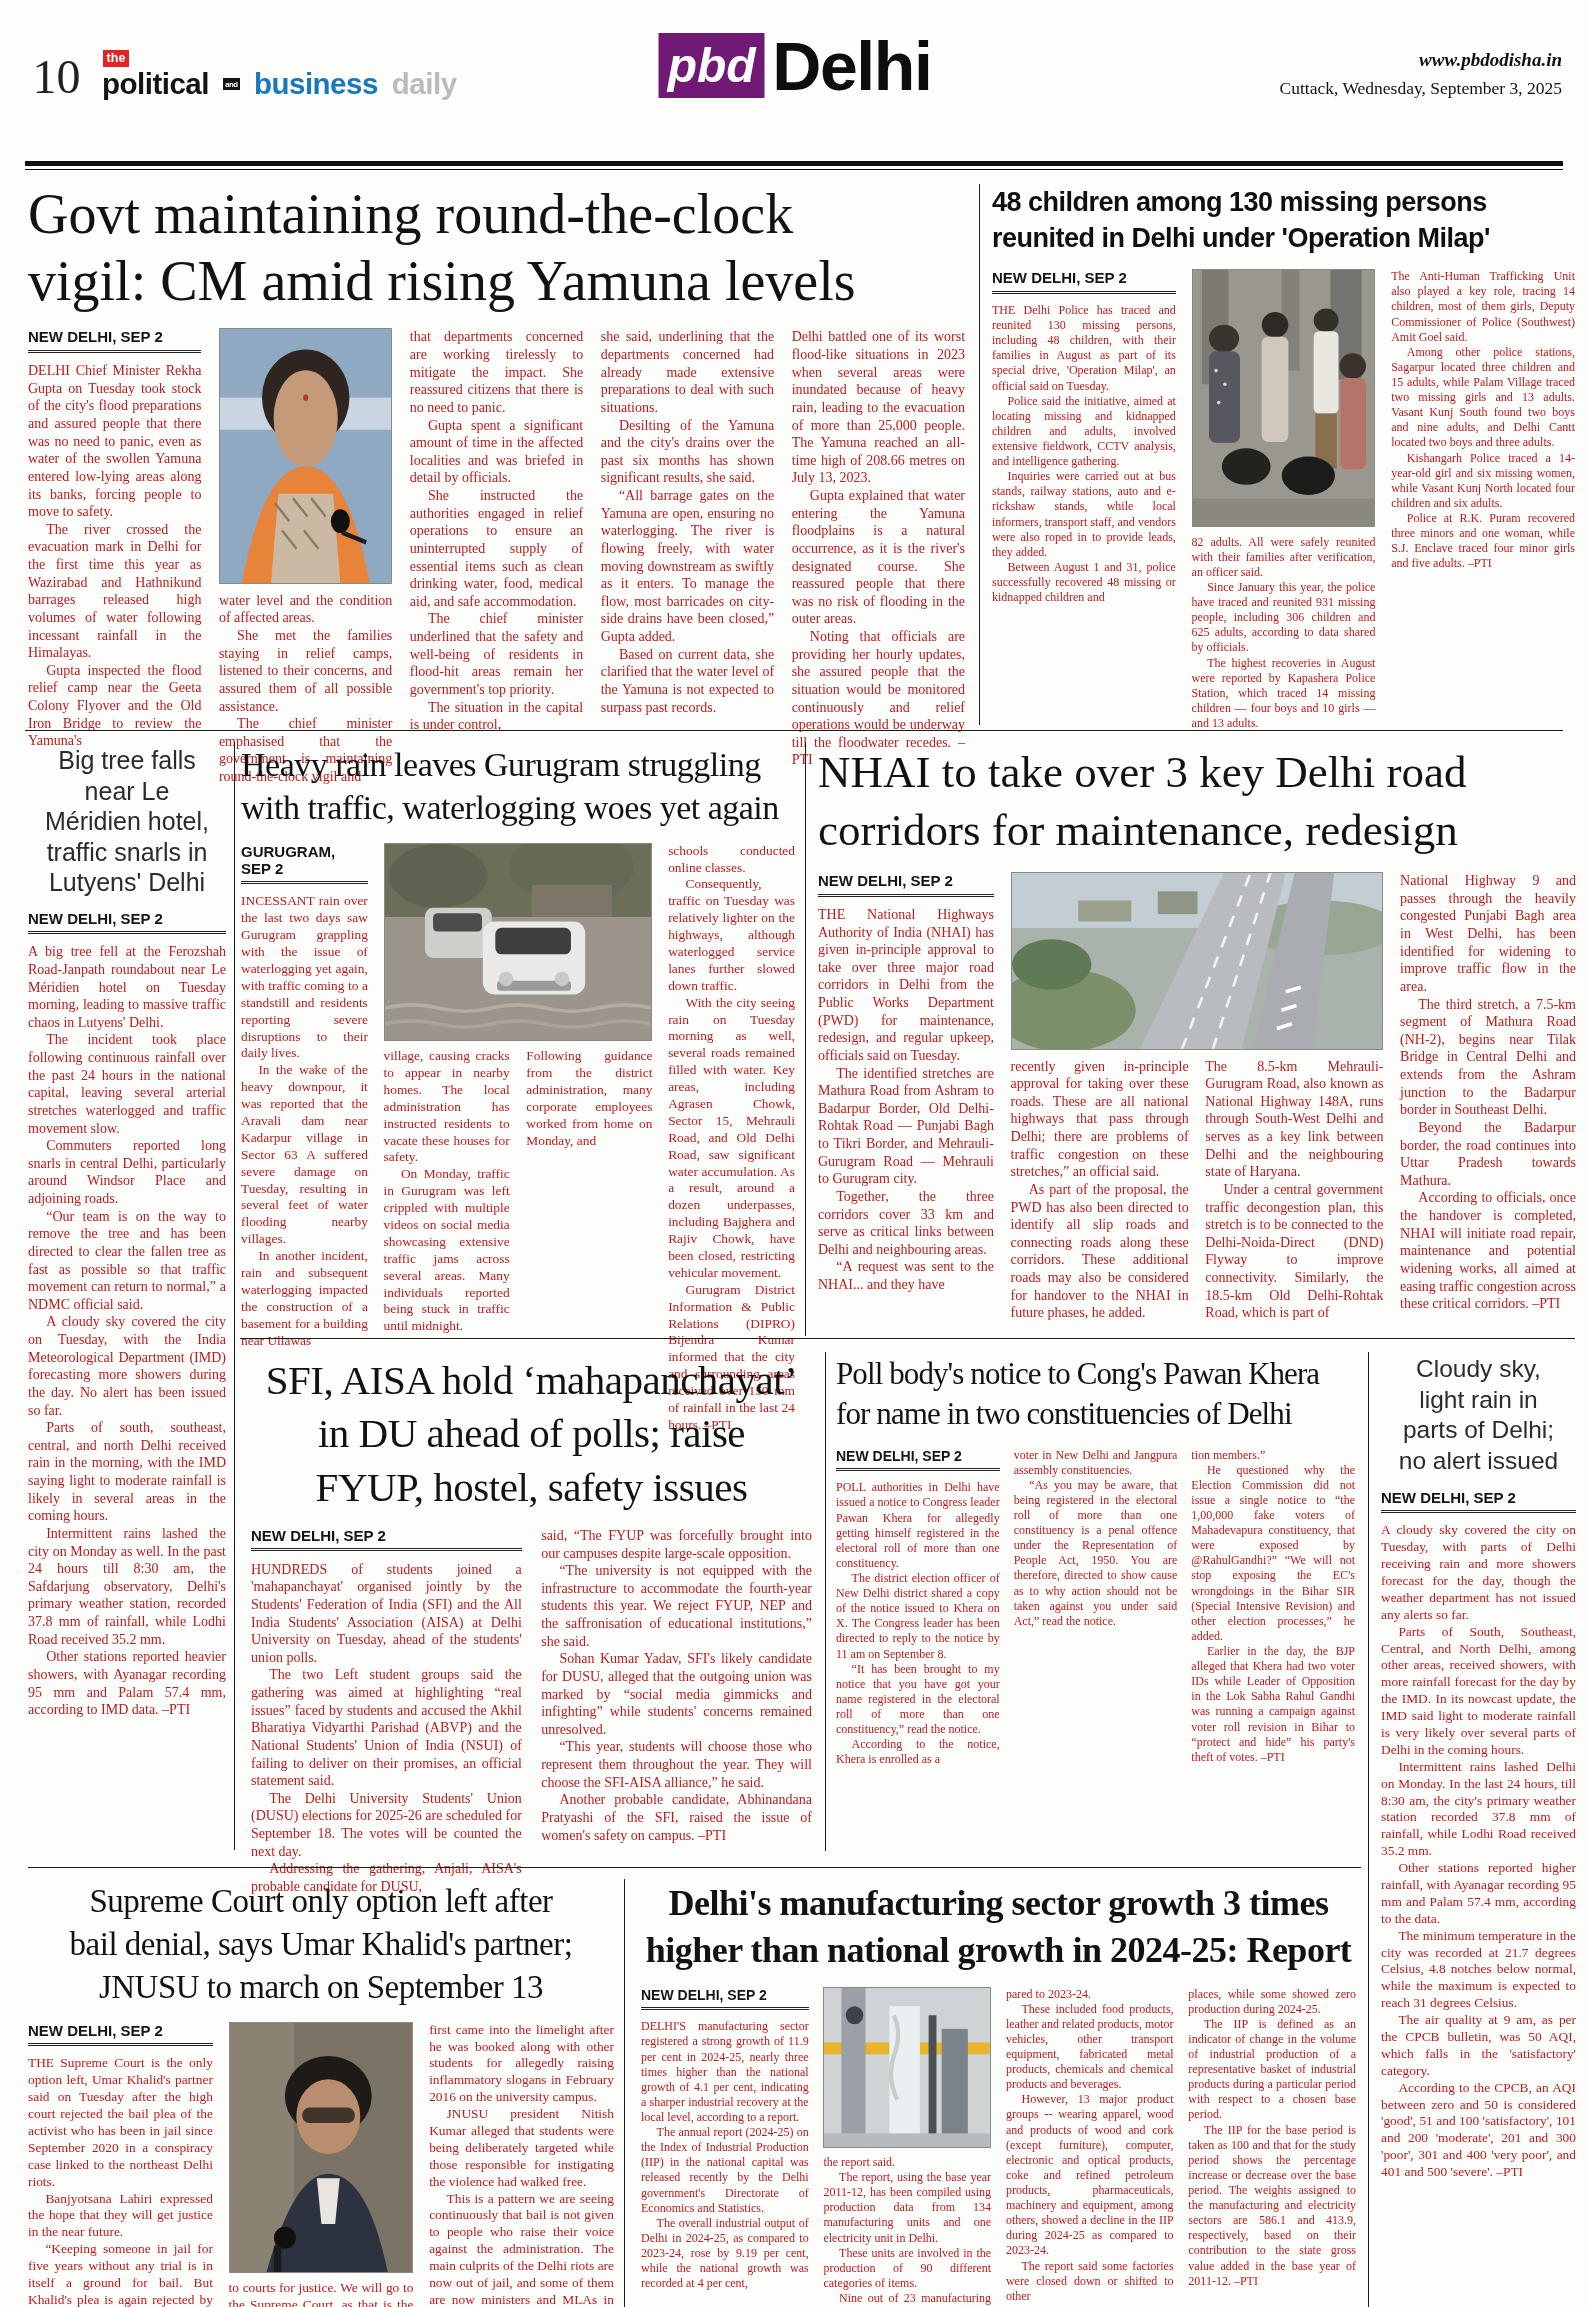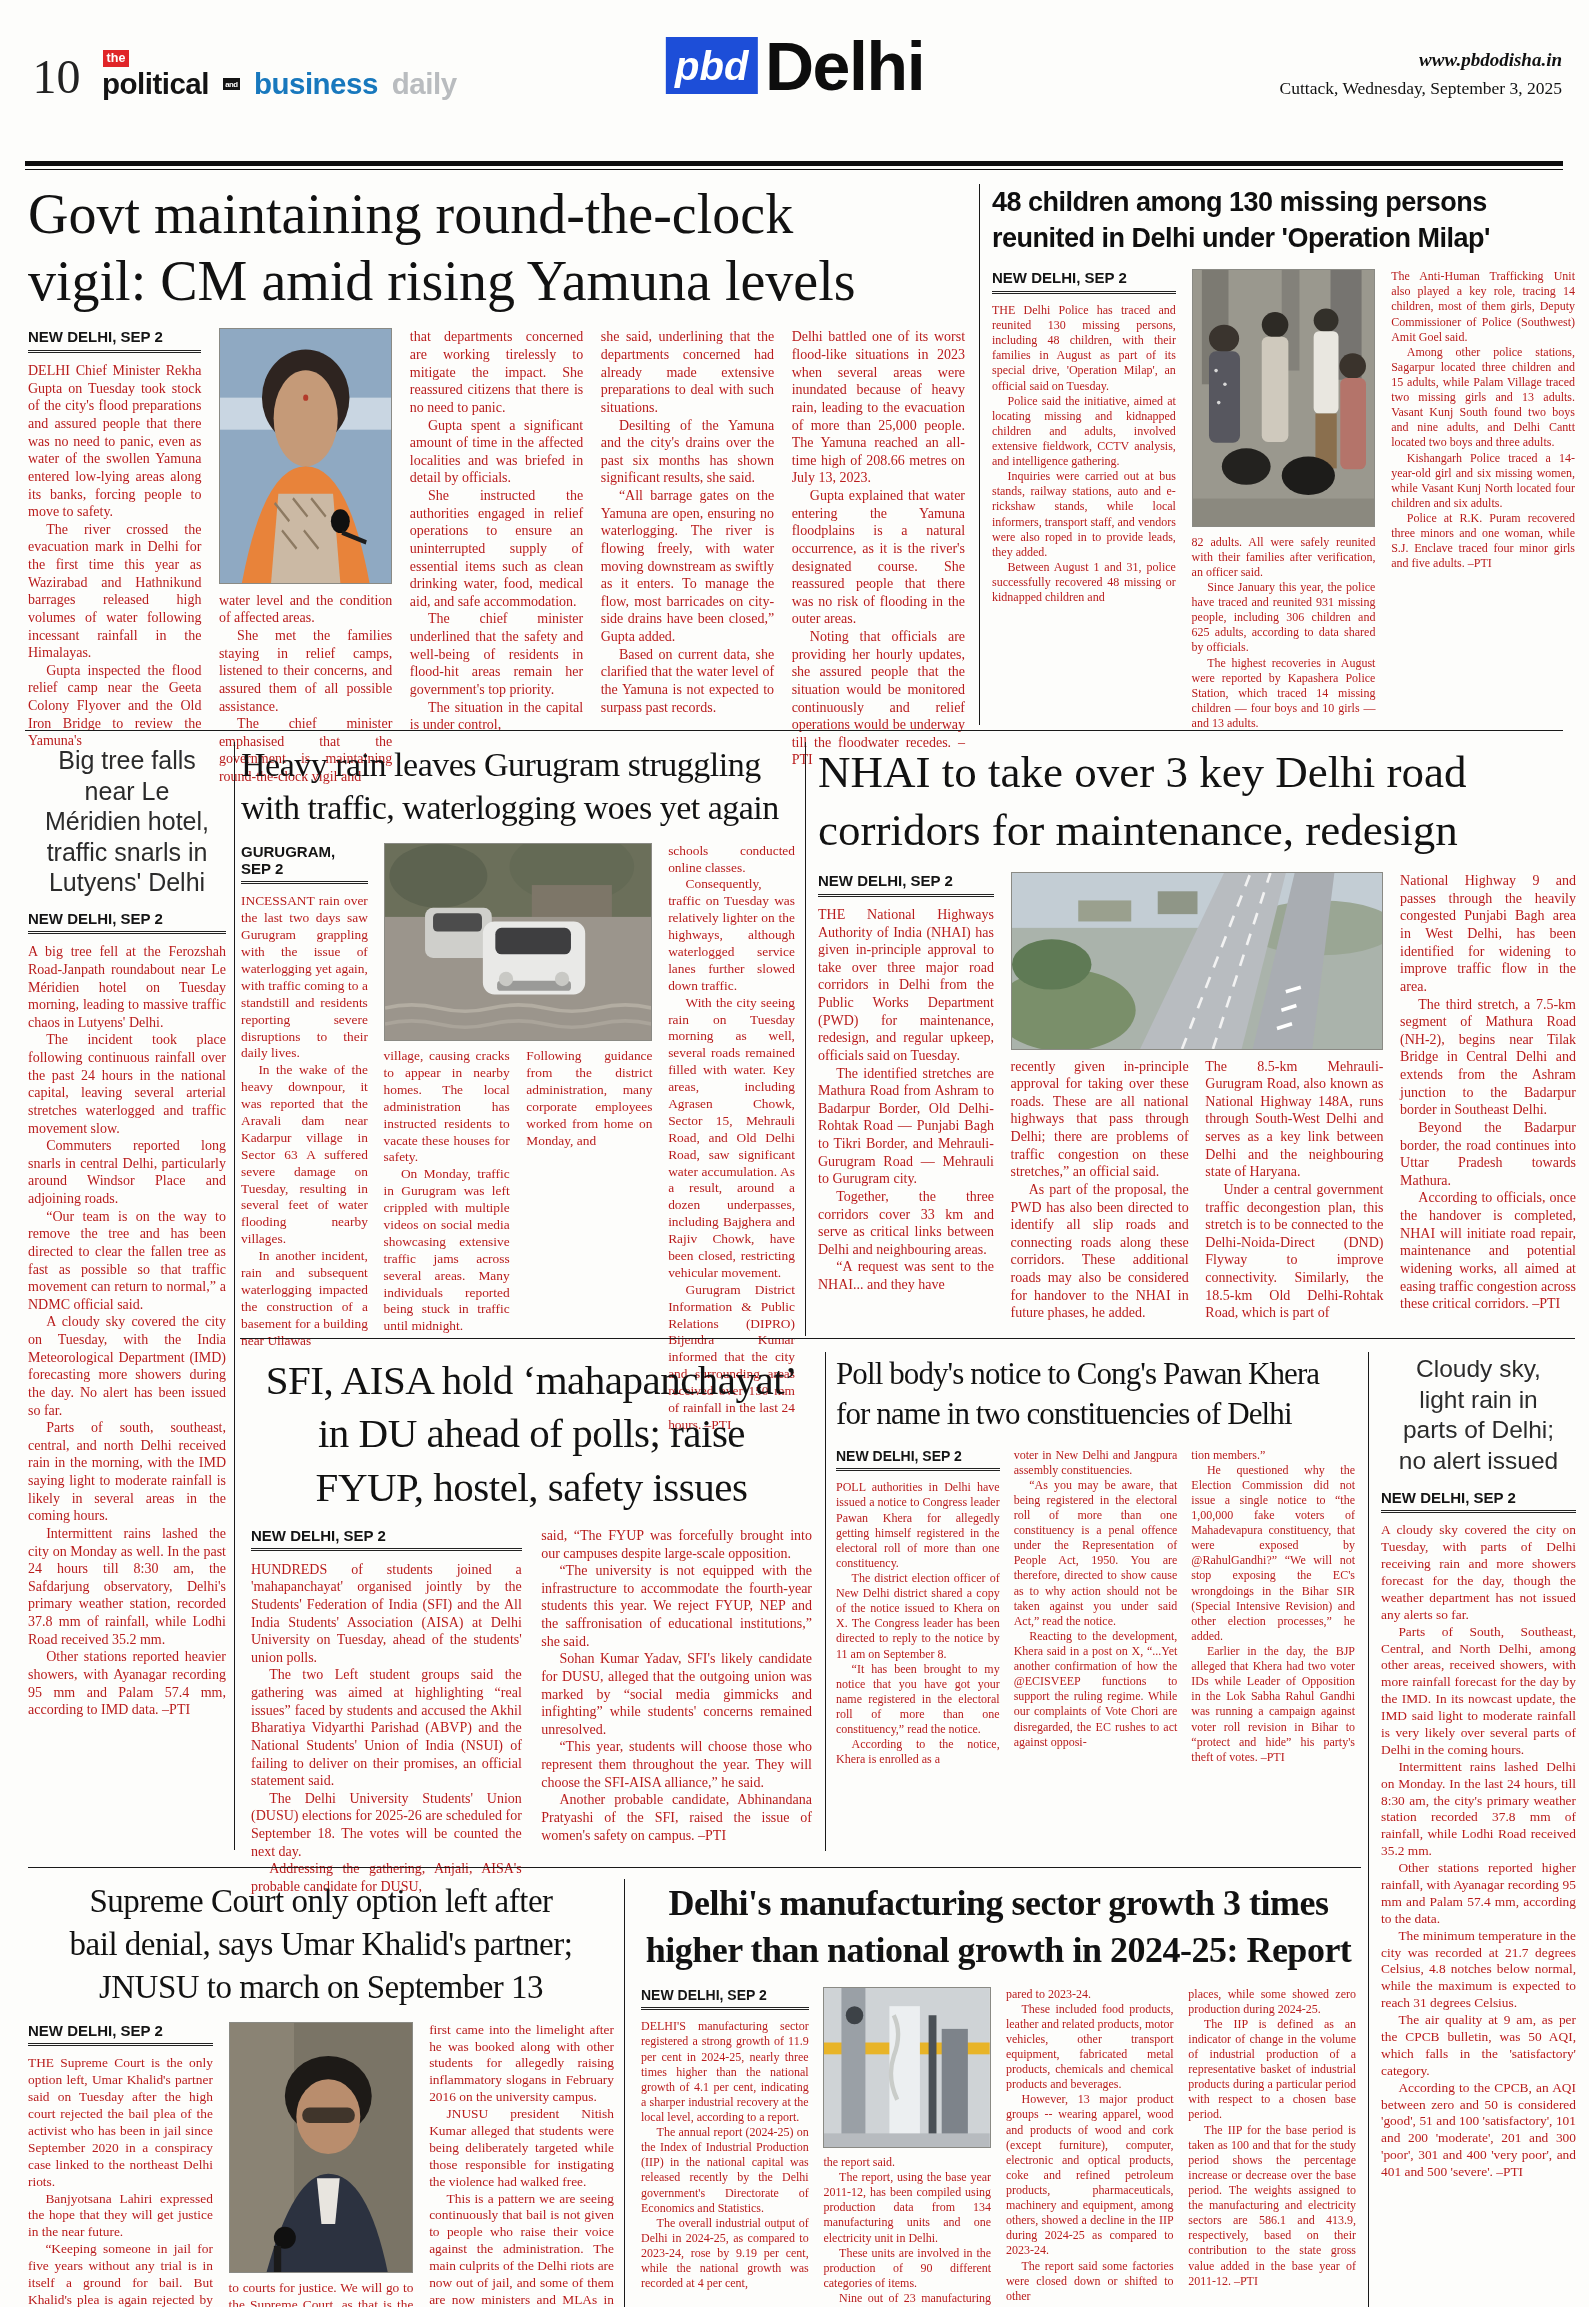--- a/index.html
+++ b/index.html
@@ -8,21 +8,21 @@
   #header{position:absolute;left:28px;top:13px;width:1534px;height:144px;}
   #page-num{position:absolute;left:4.6px;top:36px;font-size:48px;font-weight:400;color:#222;}
   #masthead{position:absolute;left:74px;top:54px;}
   #masthead .the-box{position:absolute;left:0.9px;top:-17.5px;background:#e02528;color:#fff;font-family:"Liberation Sans",sans-serif;font-weight:700;font-size:12.5px;padding:1.8px 3.7px;}
   #masthead .row{display:flex;align-items:center;gap:14px;font-family:"Liberation Sans",sans-serif;font-weight:700;font-size:29.5px;letter-spacing:-0.5px;}
   #masthead .w-political{color:#141414;}
   #masthead .and-box{background:#141414;color:#fff;font-size:7.8px;padding:1.4px 2.3px;align-self:center;}
   #masthead .w-business{color:#1878bd;}
   #masthead .w-daily{color:#b9bcbf;}
   #center-logo{position:absolute;left:50%;top:18.5px;transform:translateX(-50%);display:flex;align-items:center;gap:7.4px;}
-  #center-logo .pbd-box{background:#1d4ed8;color:#fff;font-family:"Liberation Sans",sans-serif;font-weight:700;font-style:italic;font-size:40px;padding:8.3px 9.2px;line-height:1;}
+  #center-logo .pbd-box{background:#701a75;color:#fff;font-family:"Liberation Sans",sans-serif;font-weight:700;font-style:italic;font-size:48px;padding:8.3px 9.2px;line-height:1;}
   #center-logo .city{font-family:"Liberation Sans",sans-serif;font-weight:700;font-size:68px;line-height:1;color:#0d0d0d;letter-spacing:-1.4px;}
   #header-right{position:absolute;right:0;top:36px;text-align:right;}
   #header-right .site{font-style:italic;font-weight:700;font-size:19px;color:#111;}
   #header-right .place-date{font-size:17.5px;margin-top:7.4px;color:#111;}
   #header-rule{position:absolute;left:25px;top:161px;width:1538px;height:2.8px;border-top:5px solid #0e0e0e;border-bottom:1.4px solid #0e0e0e;}
   
   .article{position:absolute;}
   .hl{color:#121212;}
   .hl p{margin:0;}
   .hl-serif{font-family:"Liberation Serif",serif;font-weight:400;}
@@ -359,21 +359,20 @@
             <p>POLL authorities in Delhi have issued a notice to Congress leader Pawan Khera for allegedly getting himself registered in the electoral roll of more than one constituency.</p>
             <p>The district election officer of New Delhi district shared a copy of the notice issued to Khera on X. The Congress leader has been directed to reply to the notice by 11 am on September 8.</p>
             <p>“It has been brought to my notice that you have got your name registered in the electoral roll of more than one constituency,” read the notice.</p>
             <p>According to the notice, Khera is enrolled as a</p>
           </div>
       </div>
       <div class="col">
         <div class="paras">
             <p>voter in New Delhi and Jangpura assembly constituencies.</p>
             <p>“As you may be aware, that being registered in the electoral roll of more than one constituency is a penal offence under the Representation of People Act, 1950. You are therefore, directed to show cause as to why action should not be taken against you under said Act,” read the notice.</p>
-            <p>Reacting to the development, Khera said in a post on X, “...Yet another confirmation of how the @ECISVEEP functions to support the ruling regime. While our complaints of Vote Chori are disregarded, the EC rushes to act against opposi-</p>
           </div>
       </div>
       <div class="col">
         <div class="paras">
             <p>tion members.”</p>
             <p>He questioned why the Election Commission did not issue a single notice to “the 1,00,000 fake voters of Mahadevapura constituency, that were exposed by @RahulGandhi?” “We will not stop exposing the EC's wrongdoings in the Bihar SIR (Special Intensive Revision) and other election processes,” he added.</p>
             <p>Earlier in the day, the BJP alleged that Khera had two voter IDs while Leader of Opposition in the Lok Sabha Rahul Gandhi was running a campaign against voter roll revision in Bihar to “protect and hide” his party's theft of votes. –PTI</p>
           </div>
       </div>
     </div>

